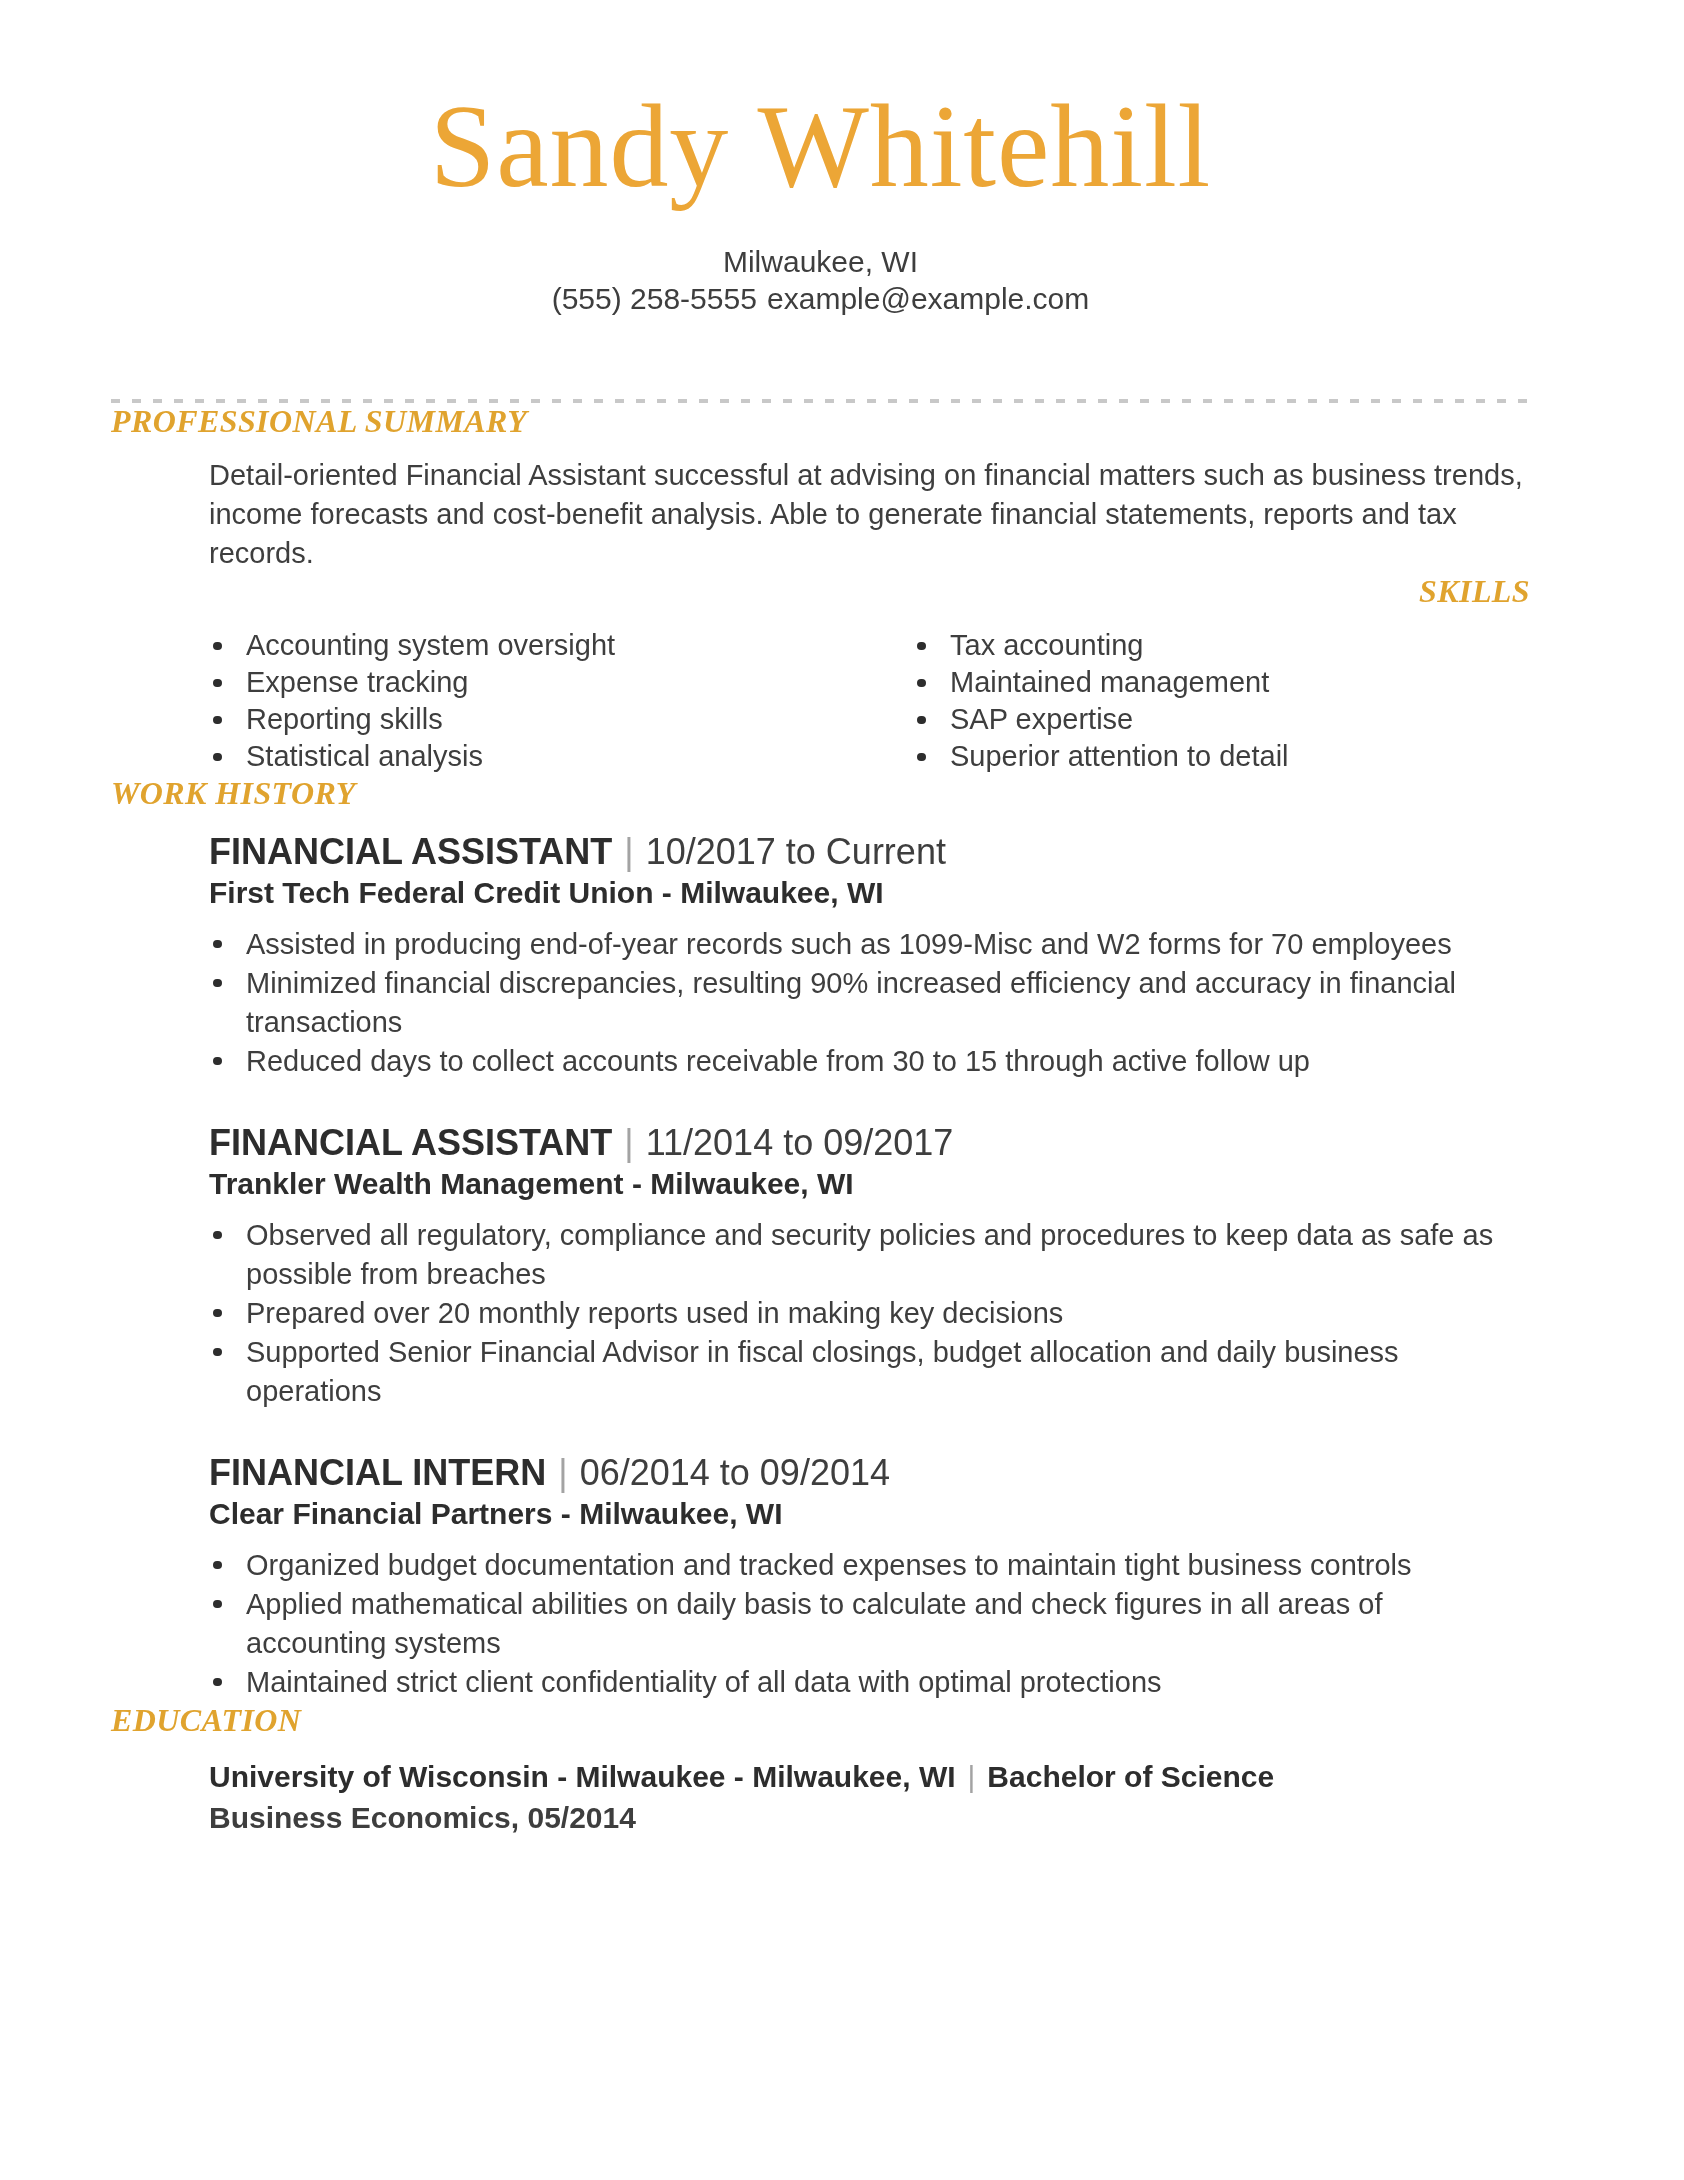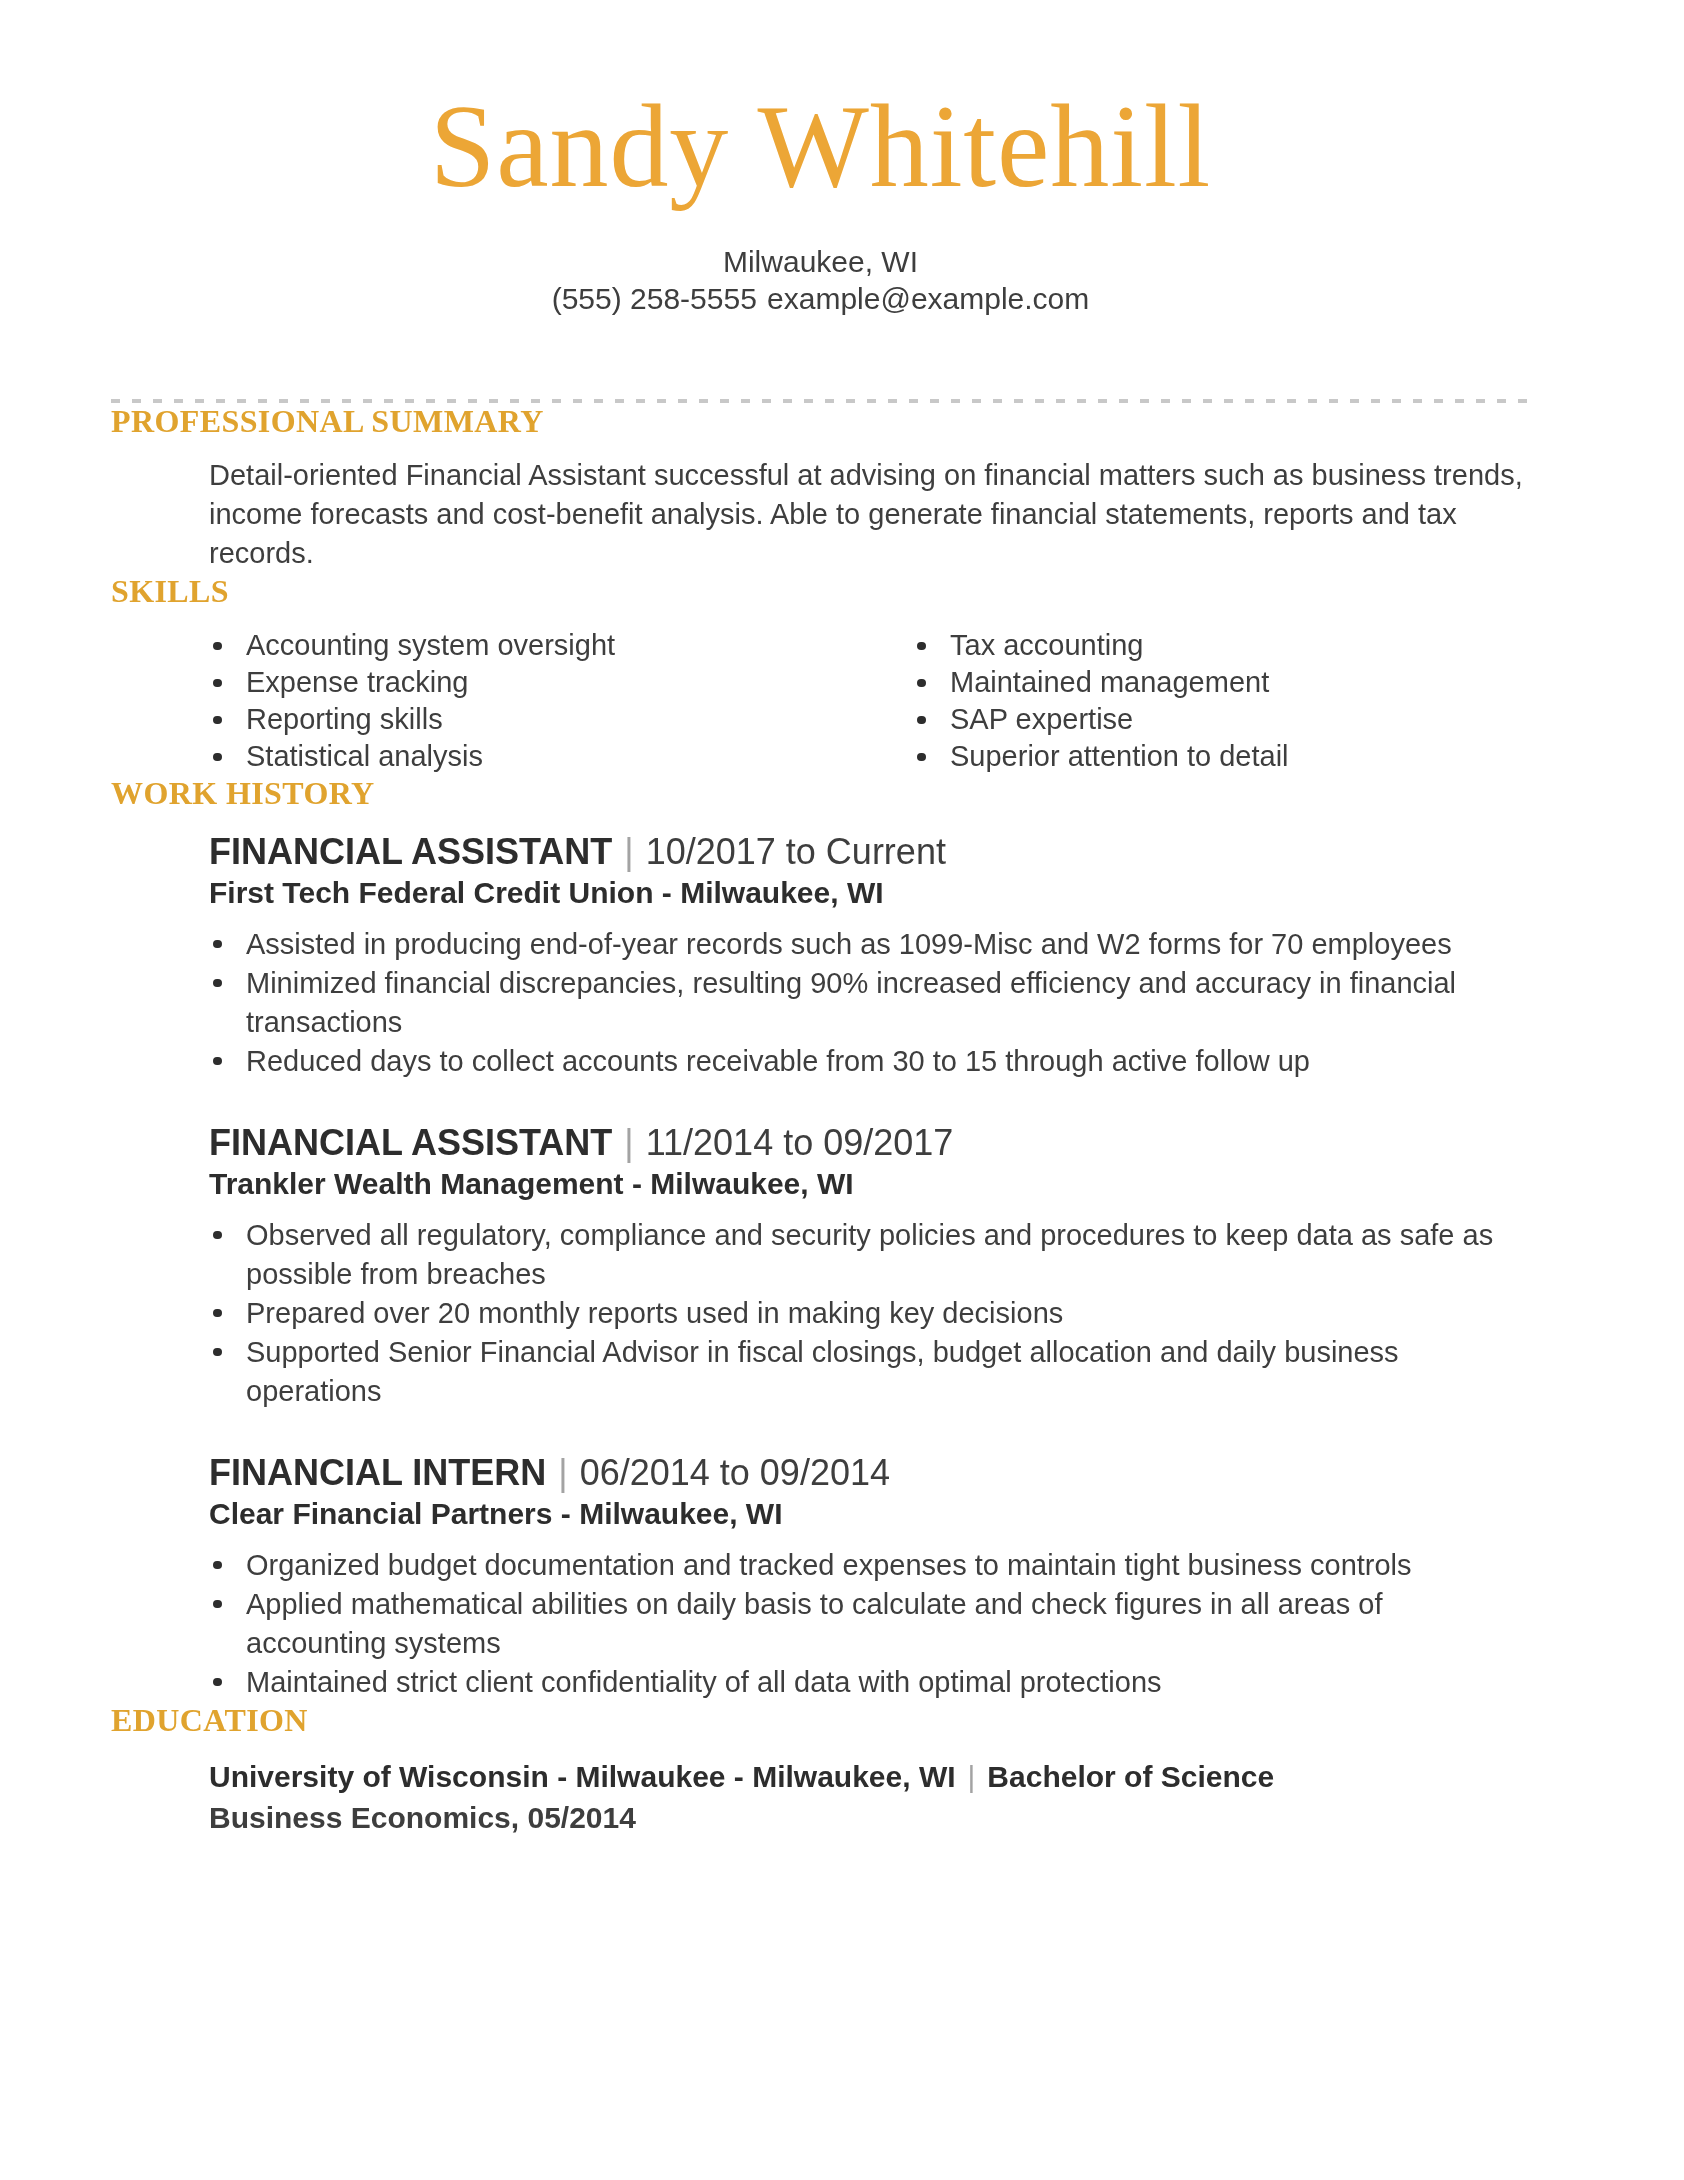--- a/index.html
+++ b/index.html
@@ -42,23 +42,24 @@
   }
   
   h2.sec {
     margin: 0;
     font-family: "Liberation Serif", serif;
     font-weight: 700;
     font-size: 32px;
     line-height: 37px;
     letter-spacing: 0.4px;
     color: #E0A32E;
+    font-style: italic;
   }
   .sec-summary { margin-top: 44px; }
-  .sec-skills { margin-top: 51px; }
+  .sec-skills { margin-top: 51px; text-align: right; }
   .sec-work { margin-top: 55px; }
   .sec-education { margin-top: 66px; }
   .summary-text {
     margin: 15.3px 0 0 98px;
     max-width: 1380px;
     font-size: 29px;
     line-height: 39px;
   }
   
   ul.blist { list-style: none; margin: 12px 0 0 0; padding: 0; }

